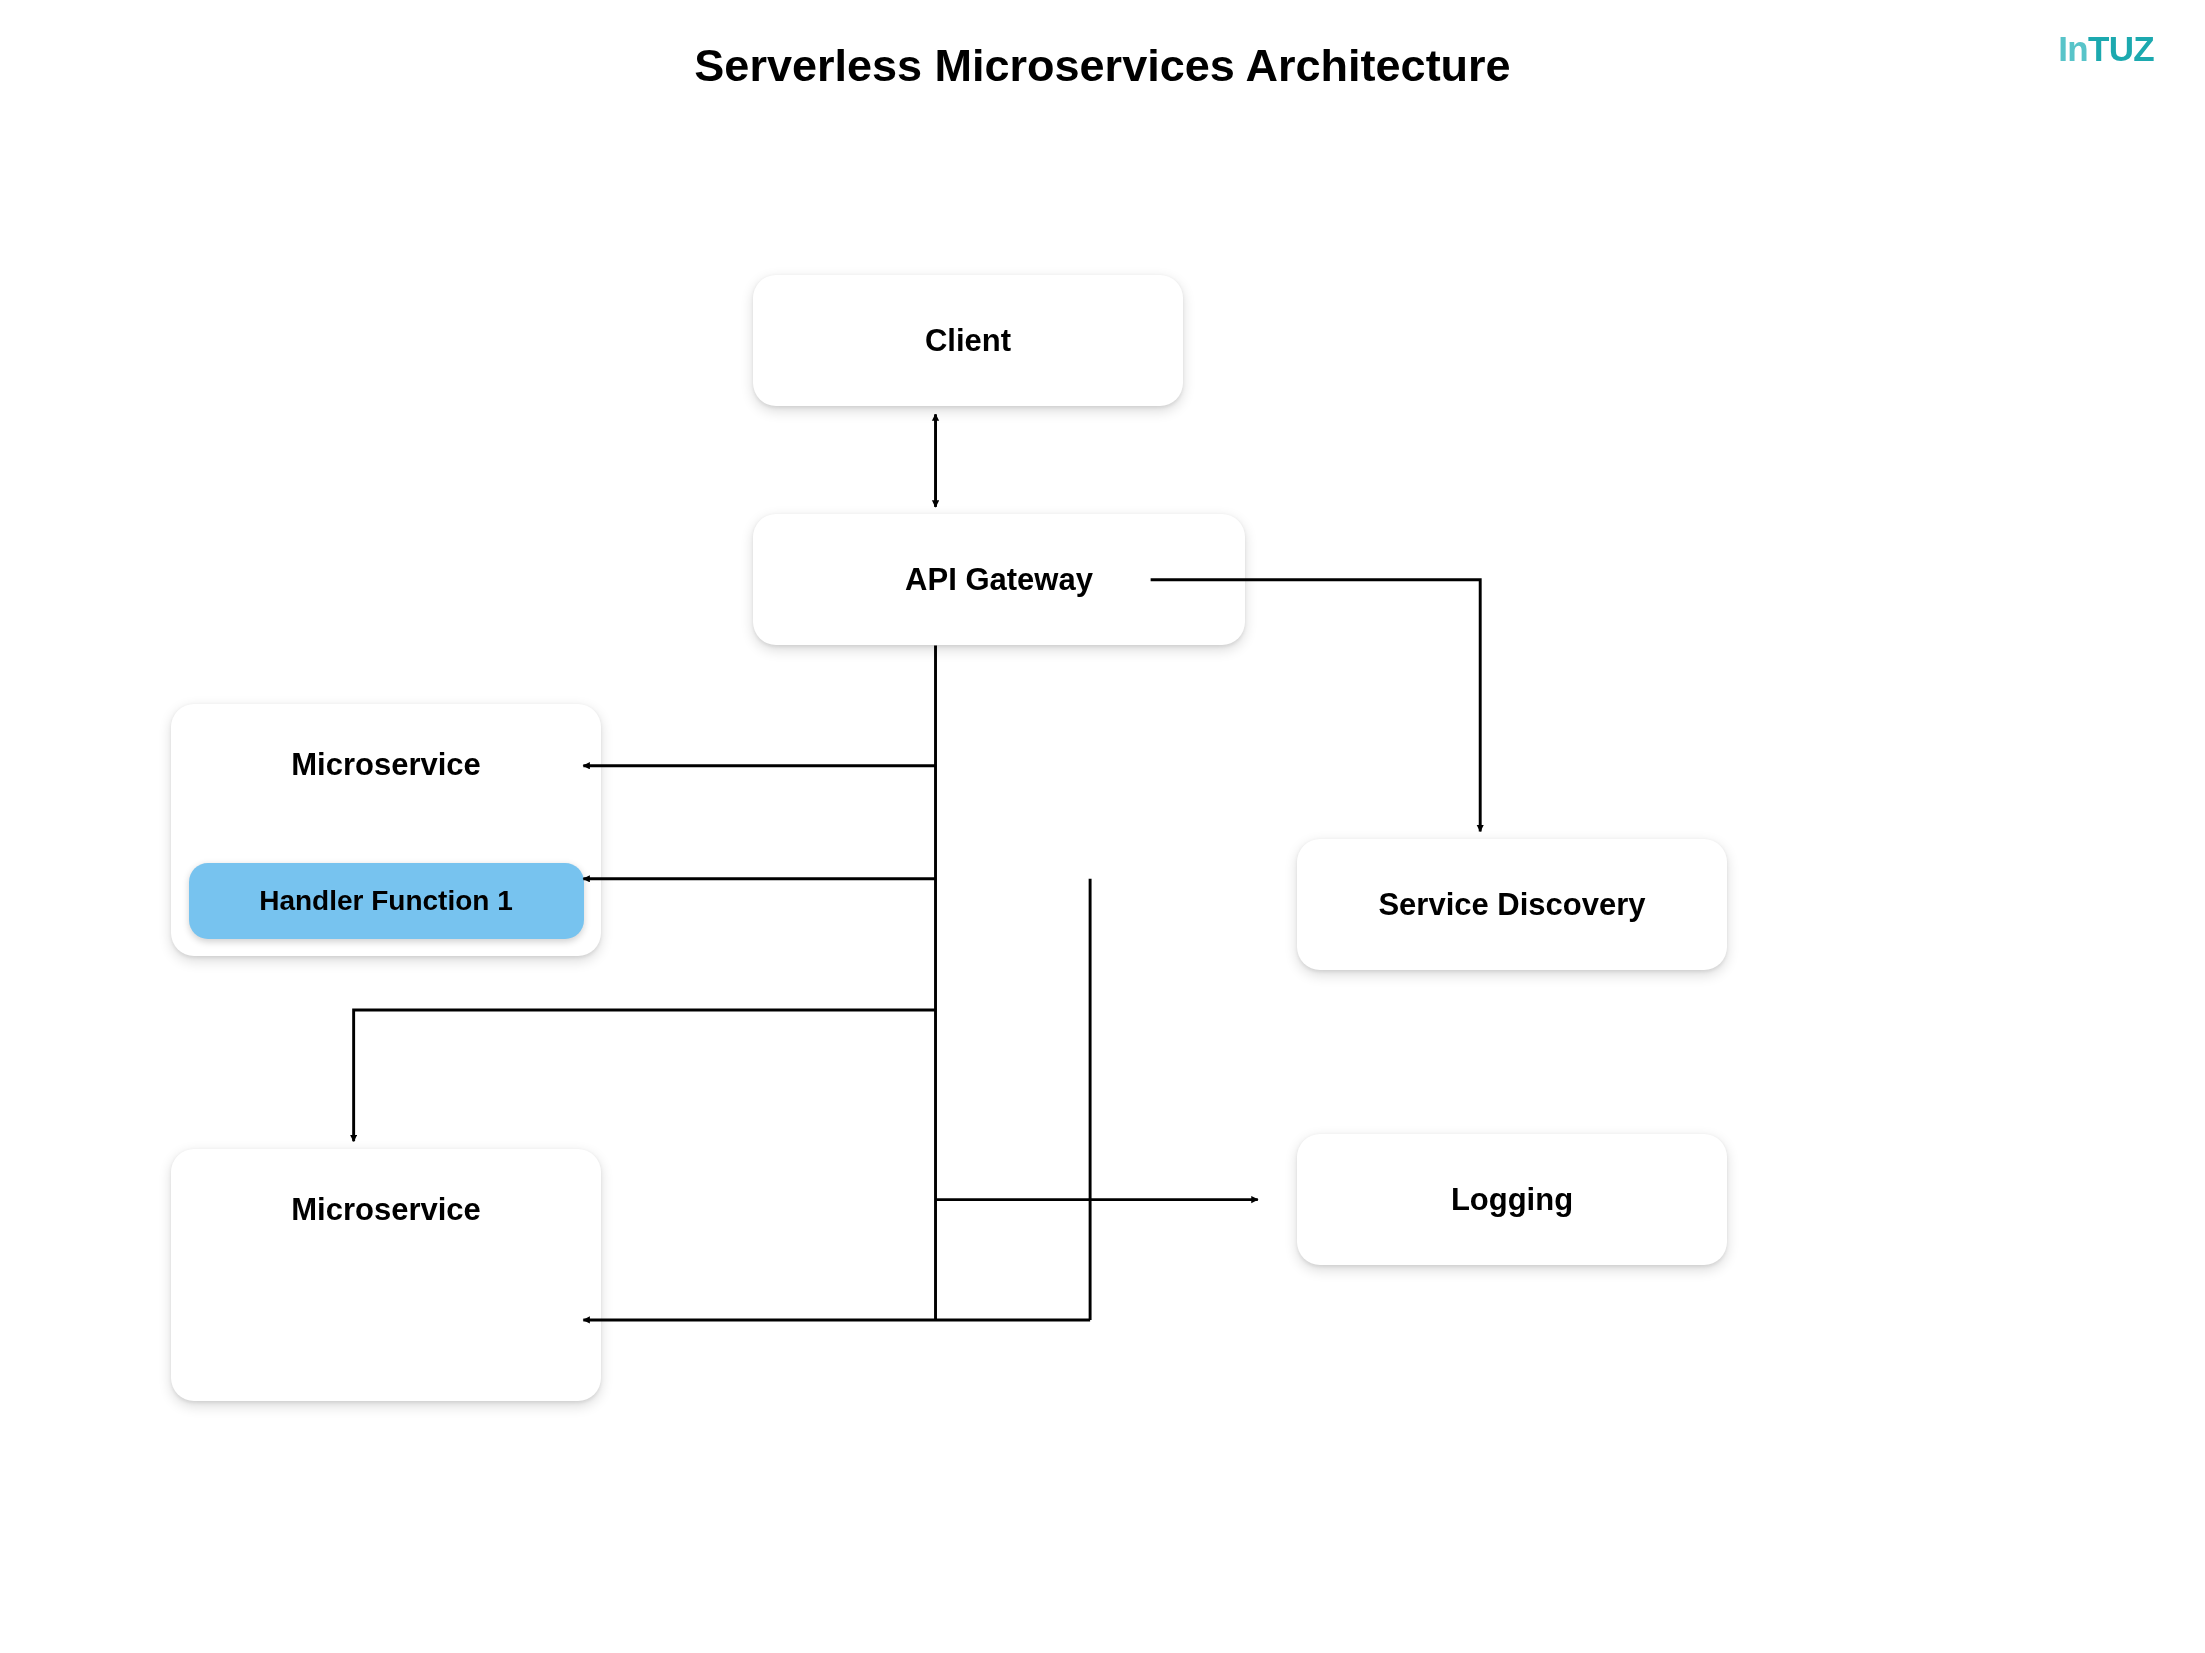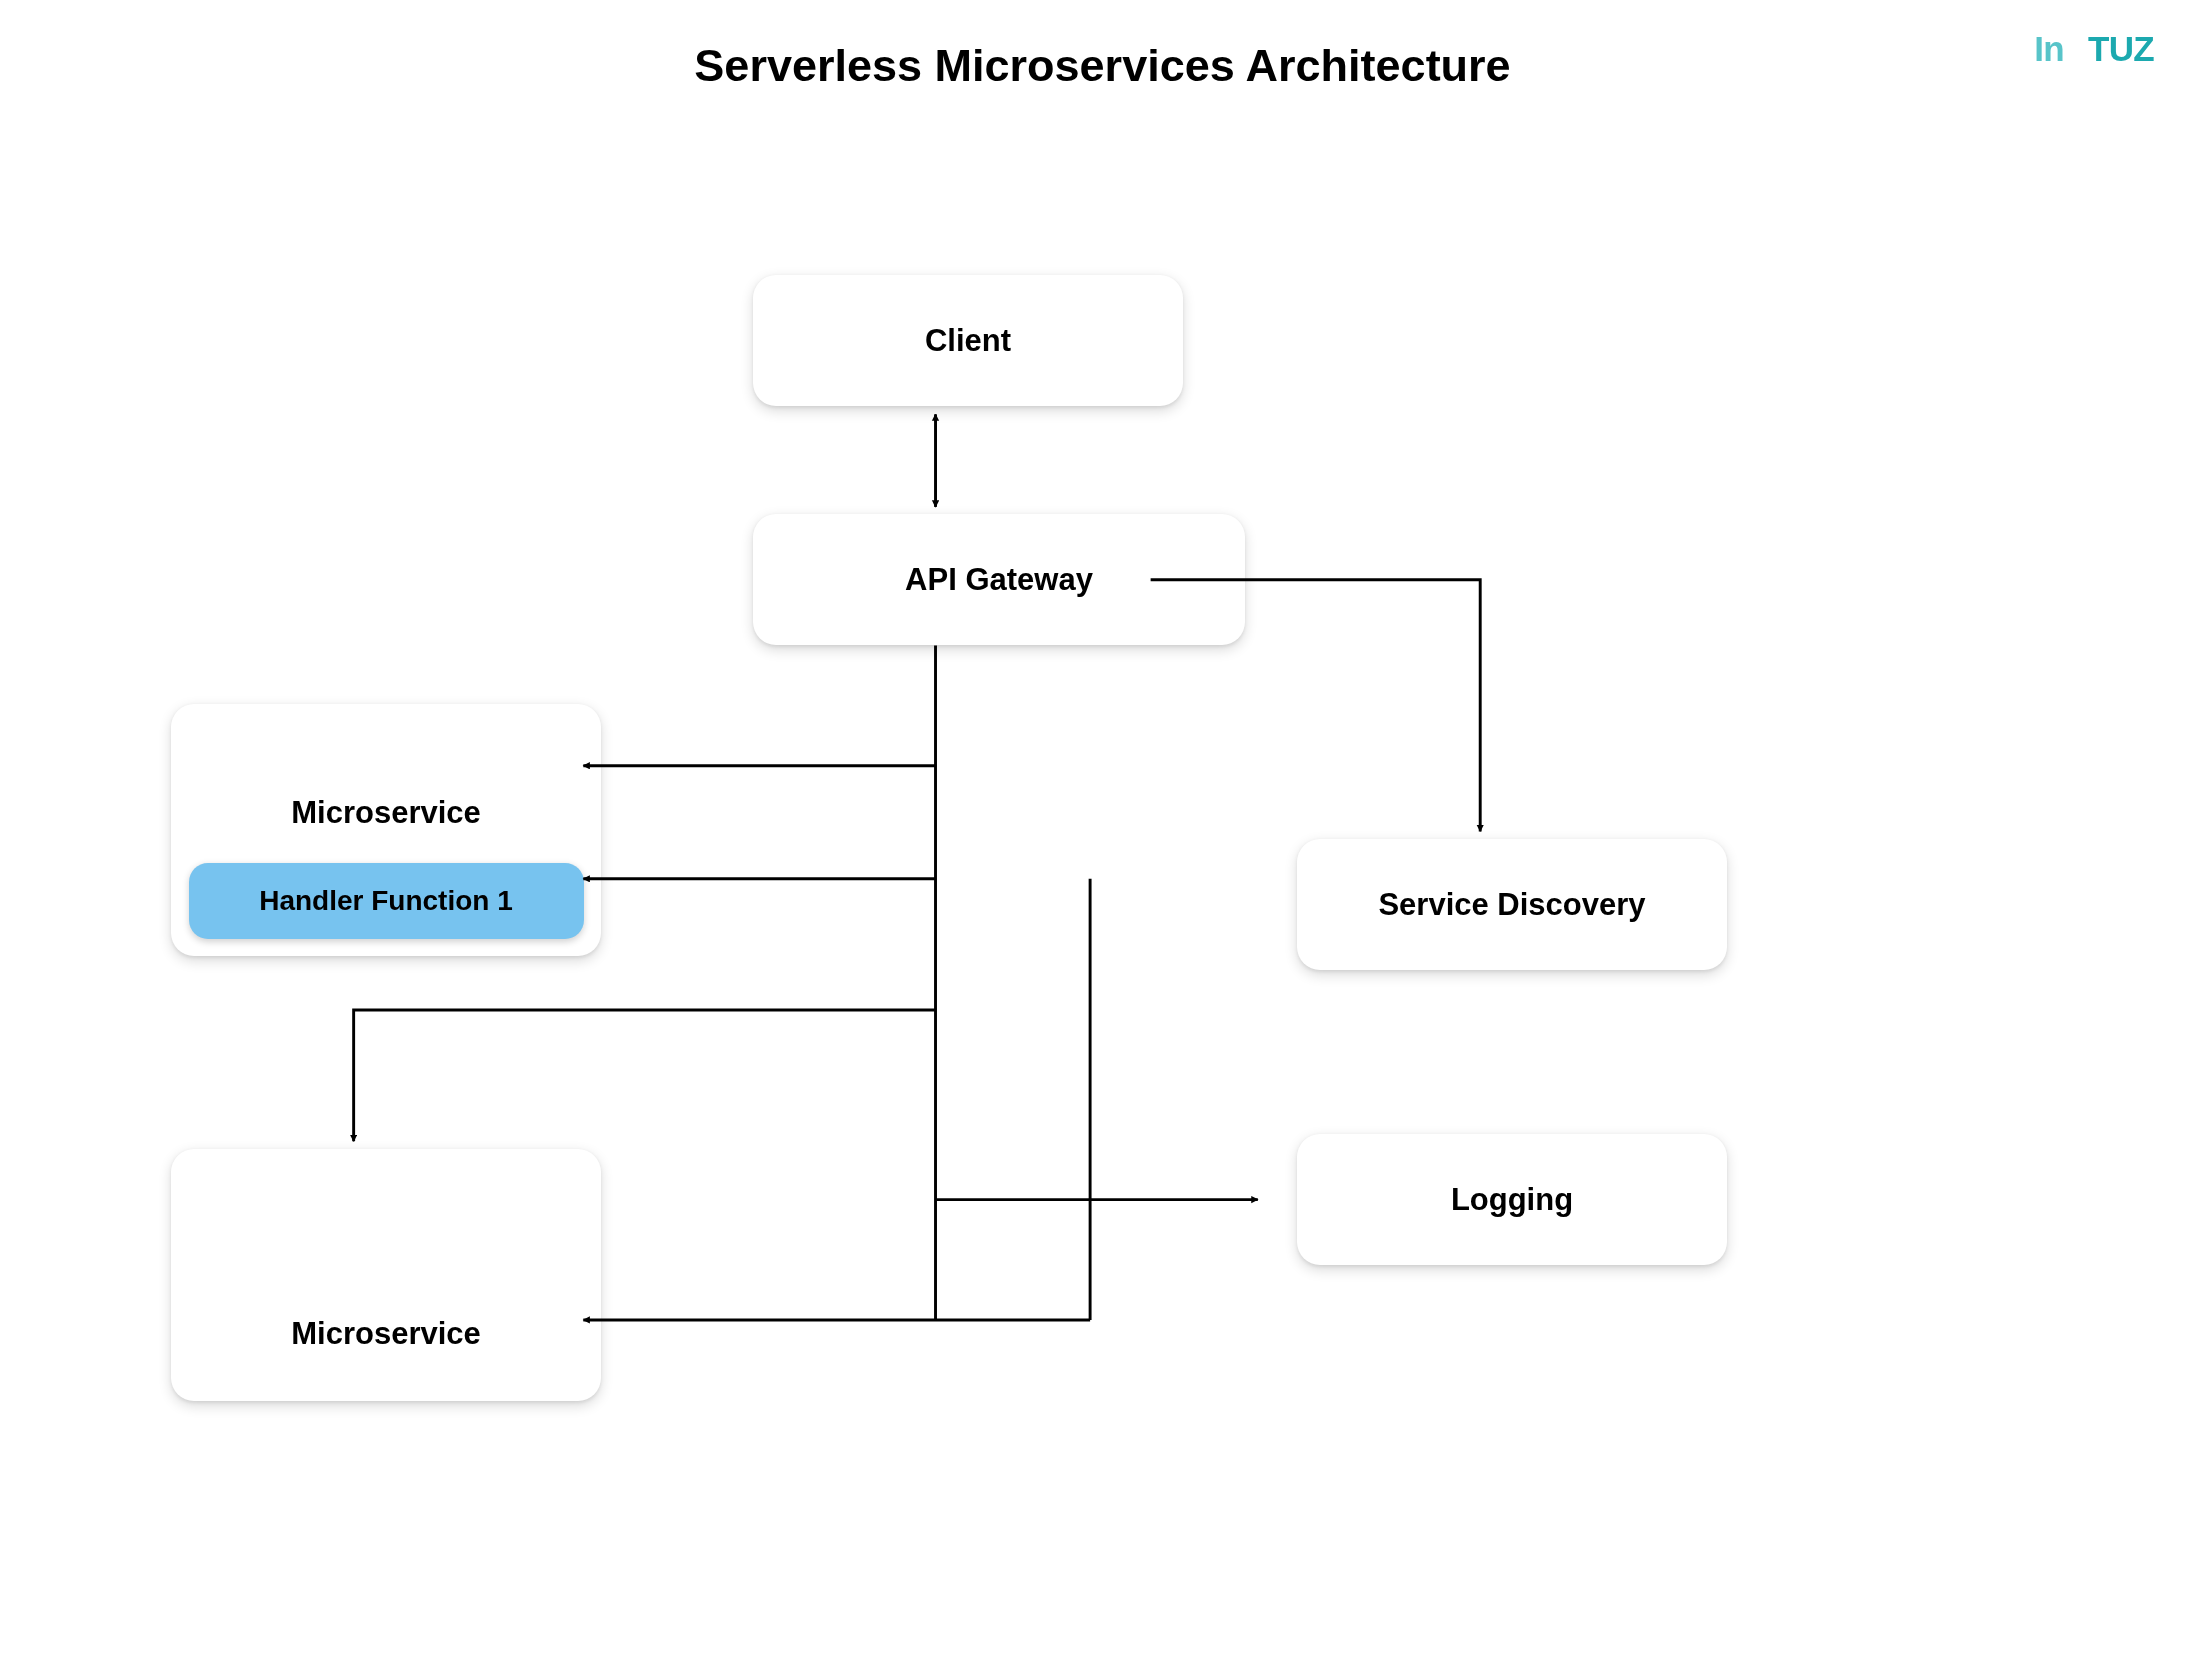--- a/index.html
+++ b/index.html
@@ -12,21 +12,21 @@
     }
     .logo {
       position: absolute;
       top: 29px;
       right: 51px;
       font-size: 35px;
       font-weight: 700;
       letter-spacing: -0.7px;
     }
     .logo .in { color: #58c4c9; }
-    .logo .tuz { color: #1ca9af; margin-left: 24px; }
+    .logo .tuz { color: #1ca9af; }
     .title {
       position: absolute;
       top: 40px;
       left: 50%;
       transform: translateX(-50%);
       font-size: 45px;
       font-weight: 800;
       color: #000;
       text-align: right;
       white-space: nowrap;
@@ -43,21 +43,21 @@
       color: #000;
       margin-left: 32px;
     }
     .node-simple {
       font-size: 31px;
       padding: 0 29px;
     }
     .node-micro {
       flex-direction: column;
       align-items: stretch;
-      justify-content: flex-end;
+      justify-content: space-between;
       padding: 17.5px;
     }
     .micro-title {
       font-size: 31px;
       font-weight: 700;
       text-align: center;
       padding: 25px 0 32px 0;
     }
     .micro-handler {
       background: #77c3ef;

